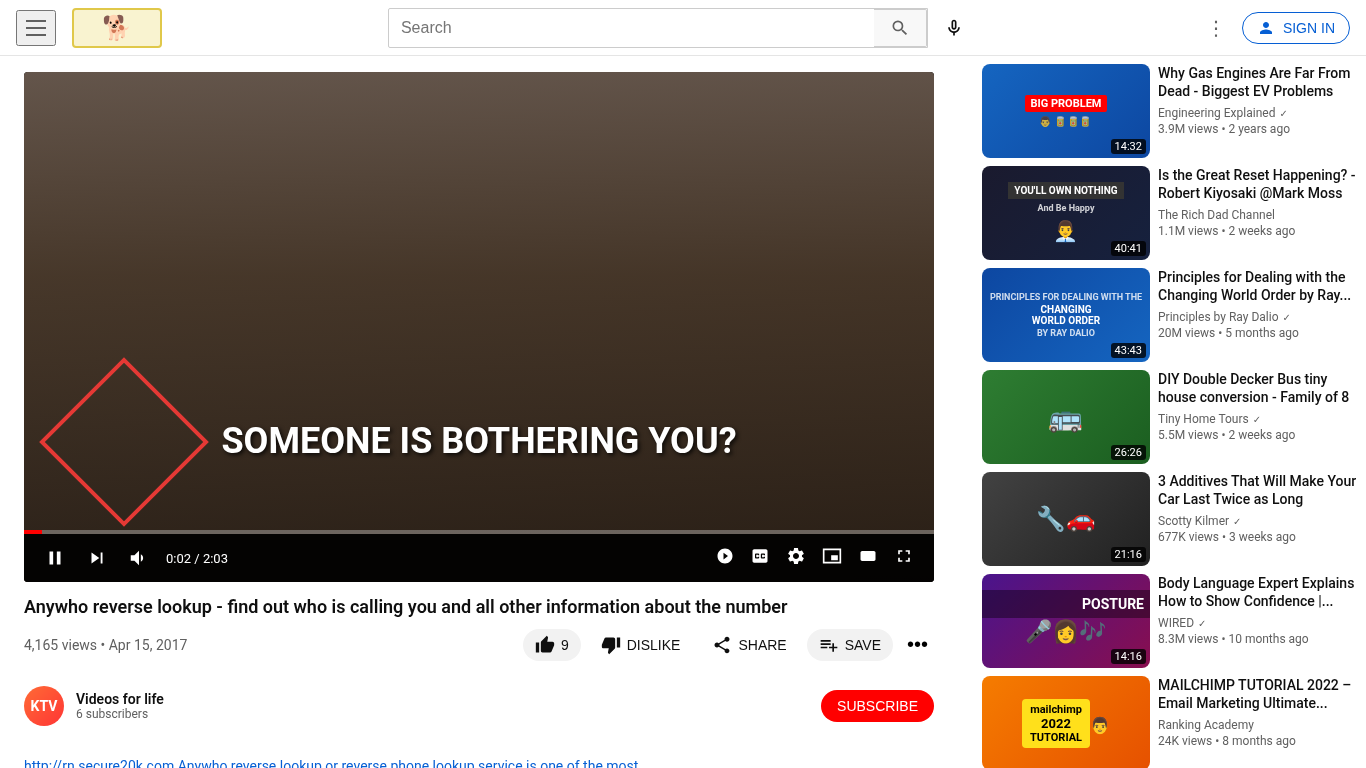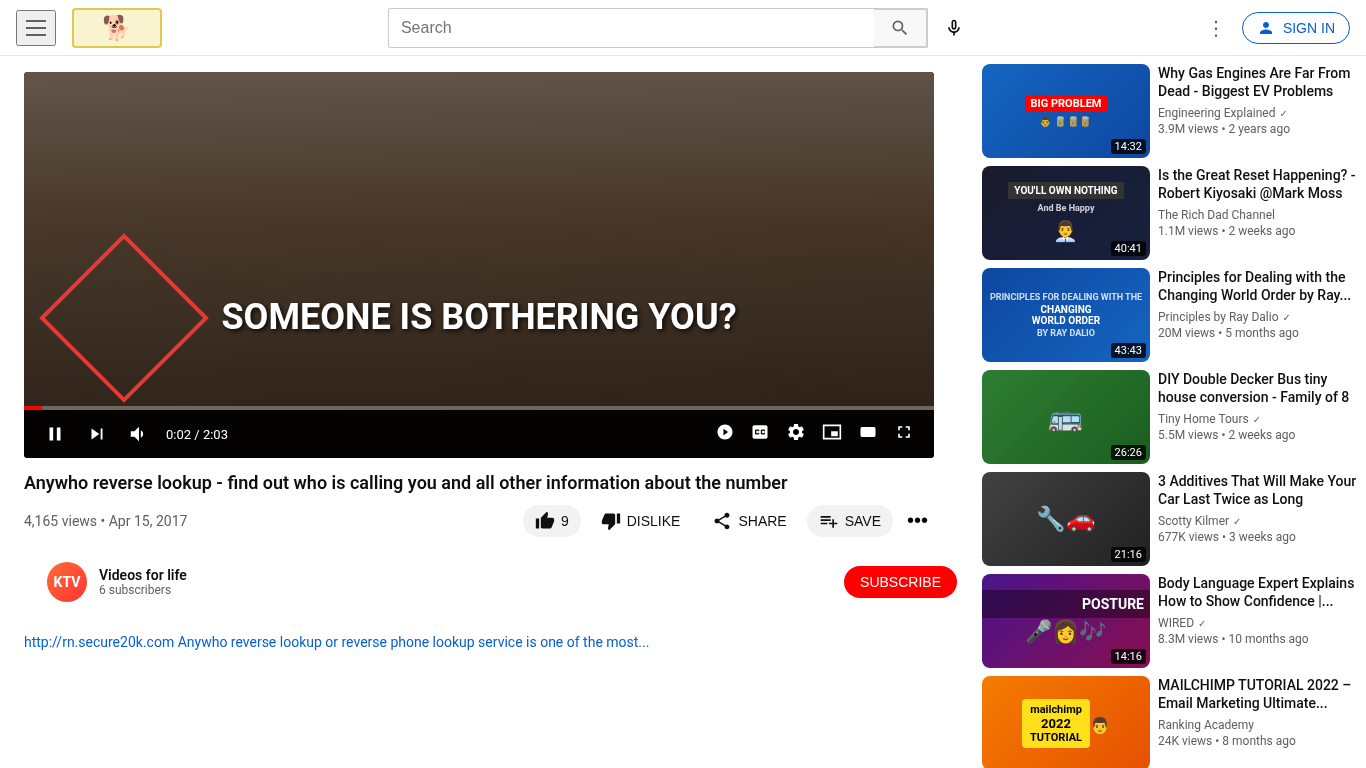--- a/index.html
+++ b/index.html
@@ -143,21 +143,21 @@
     
     .video-player {
       width: 910px;
       background: #000;
       position: relative;
       border-radius: 4px;
       overflow: hidden;
     }
     .video-frame {
       width: 100%;
-      height: 386px;
+      height: 510px;
       background: linear-gradient(135deg, #3a3a3a 0%, #1a1a1a 100%);
       position: relative;
       display: flex;
       align-items: center;
       justify-content: center;
     }
     .video-overlay-text {
       position: absolute;
       bottom: 120px;
       left: 50%;
@@ -282,21 +282,20 @@
       border-radius: 50%;
     }
 
     
     .channel-row {
       display: flex;
       align-items: center;
       justify-content: space-between;
       padding: 12px 0;
       width: 910px;
-      margin-left: 23px;
     }
     .channel-info {
       display: flex;
       align-items: center;
       gap: 12px;
     }
     .channel-avatar {
       width: 40px;
       height: 40px;
       border-radius: 50%;

